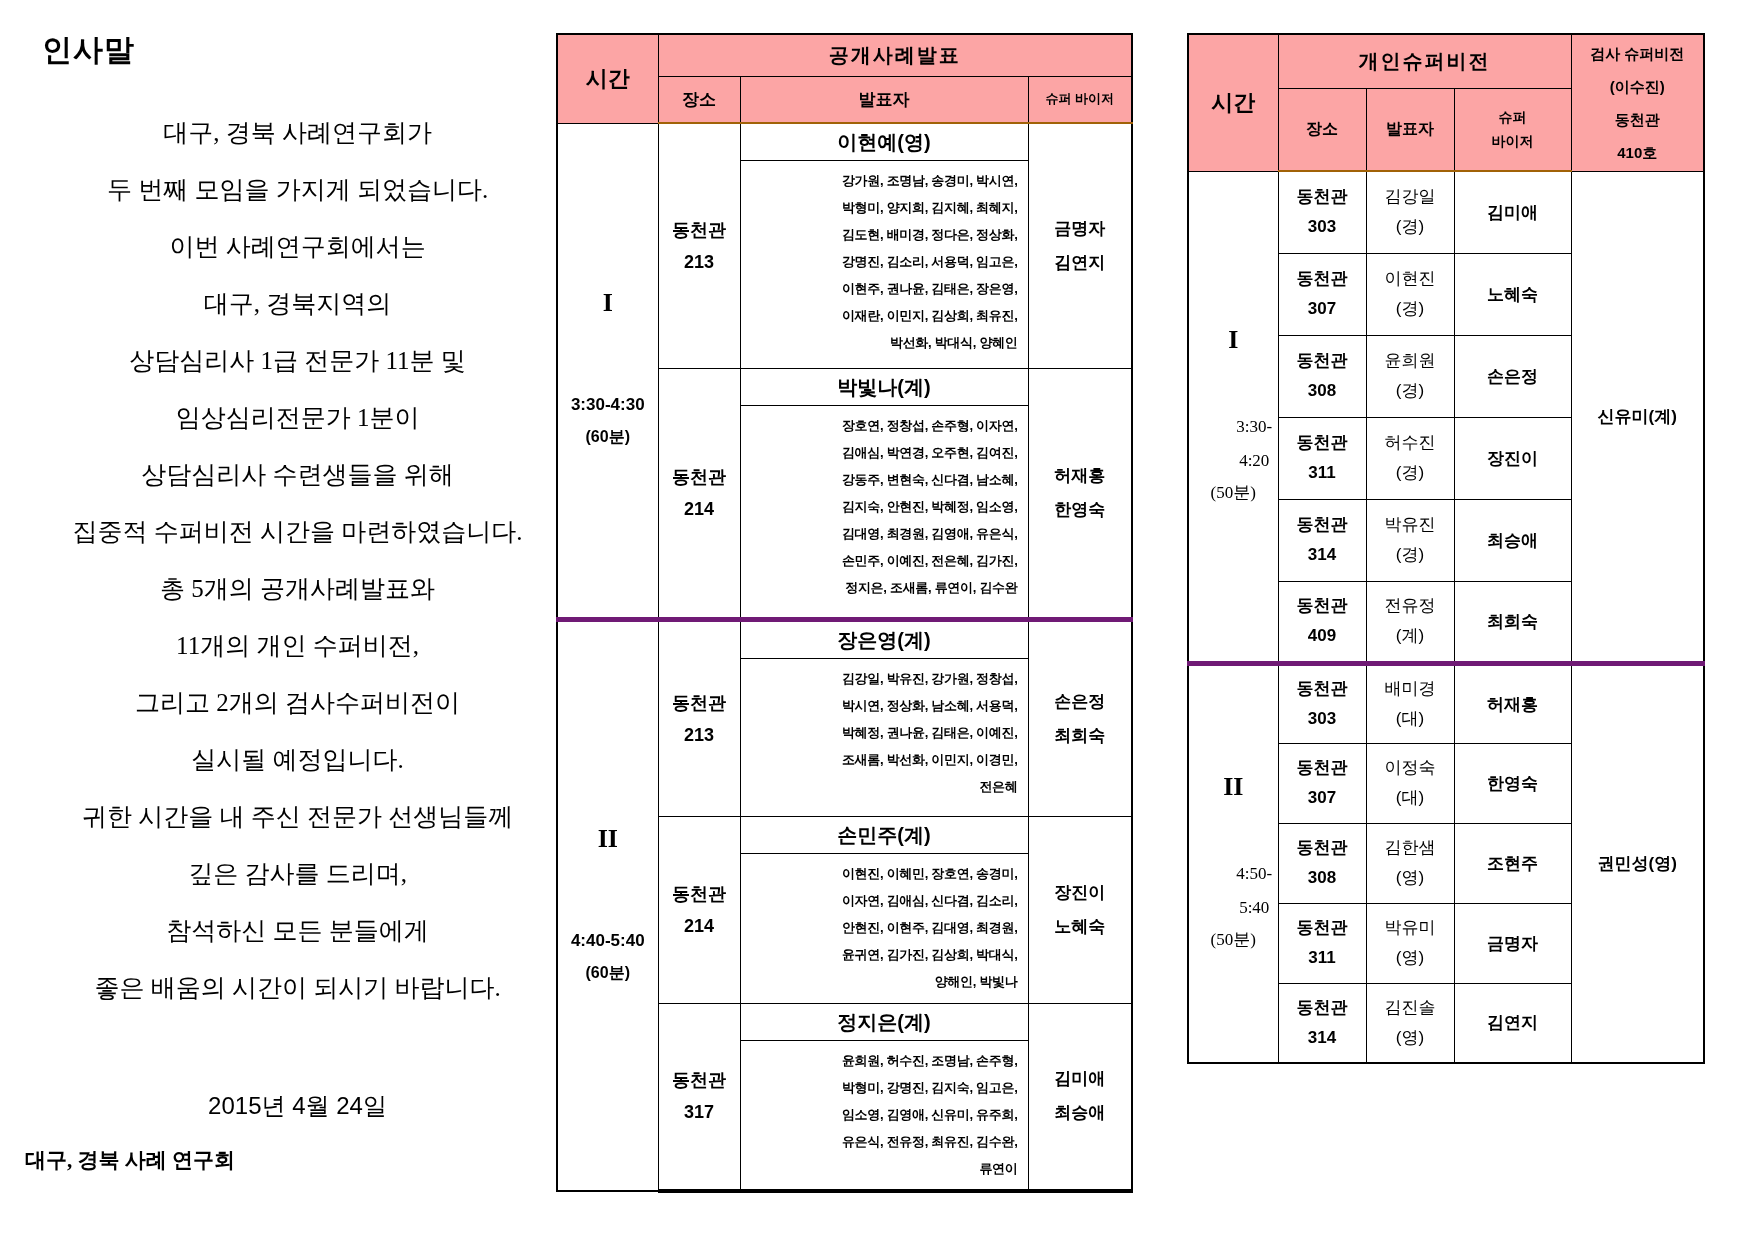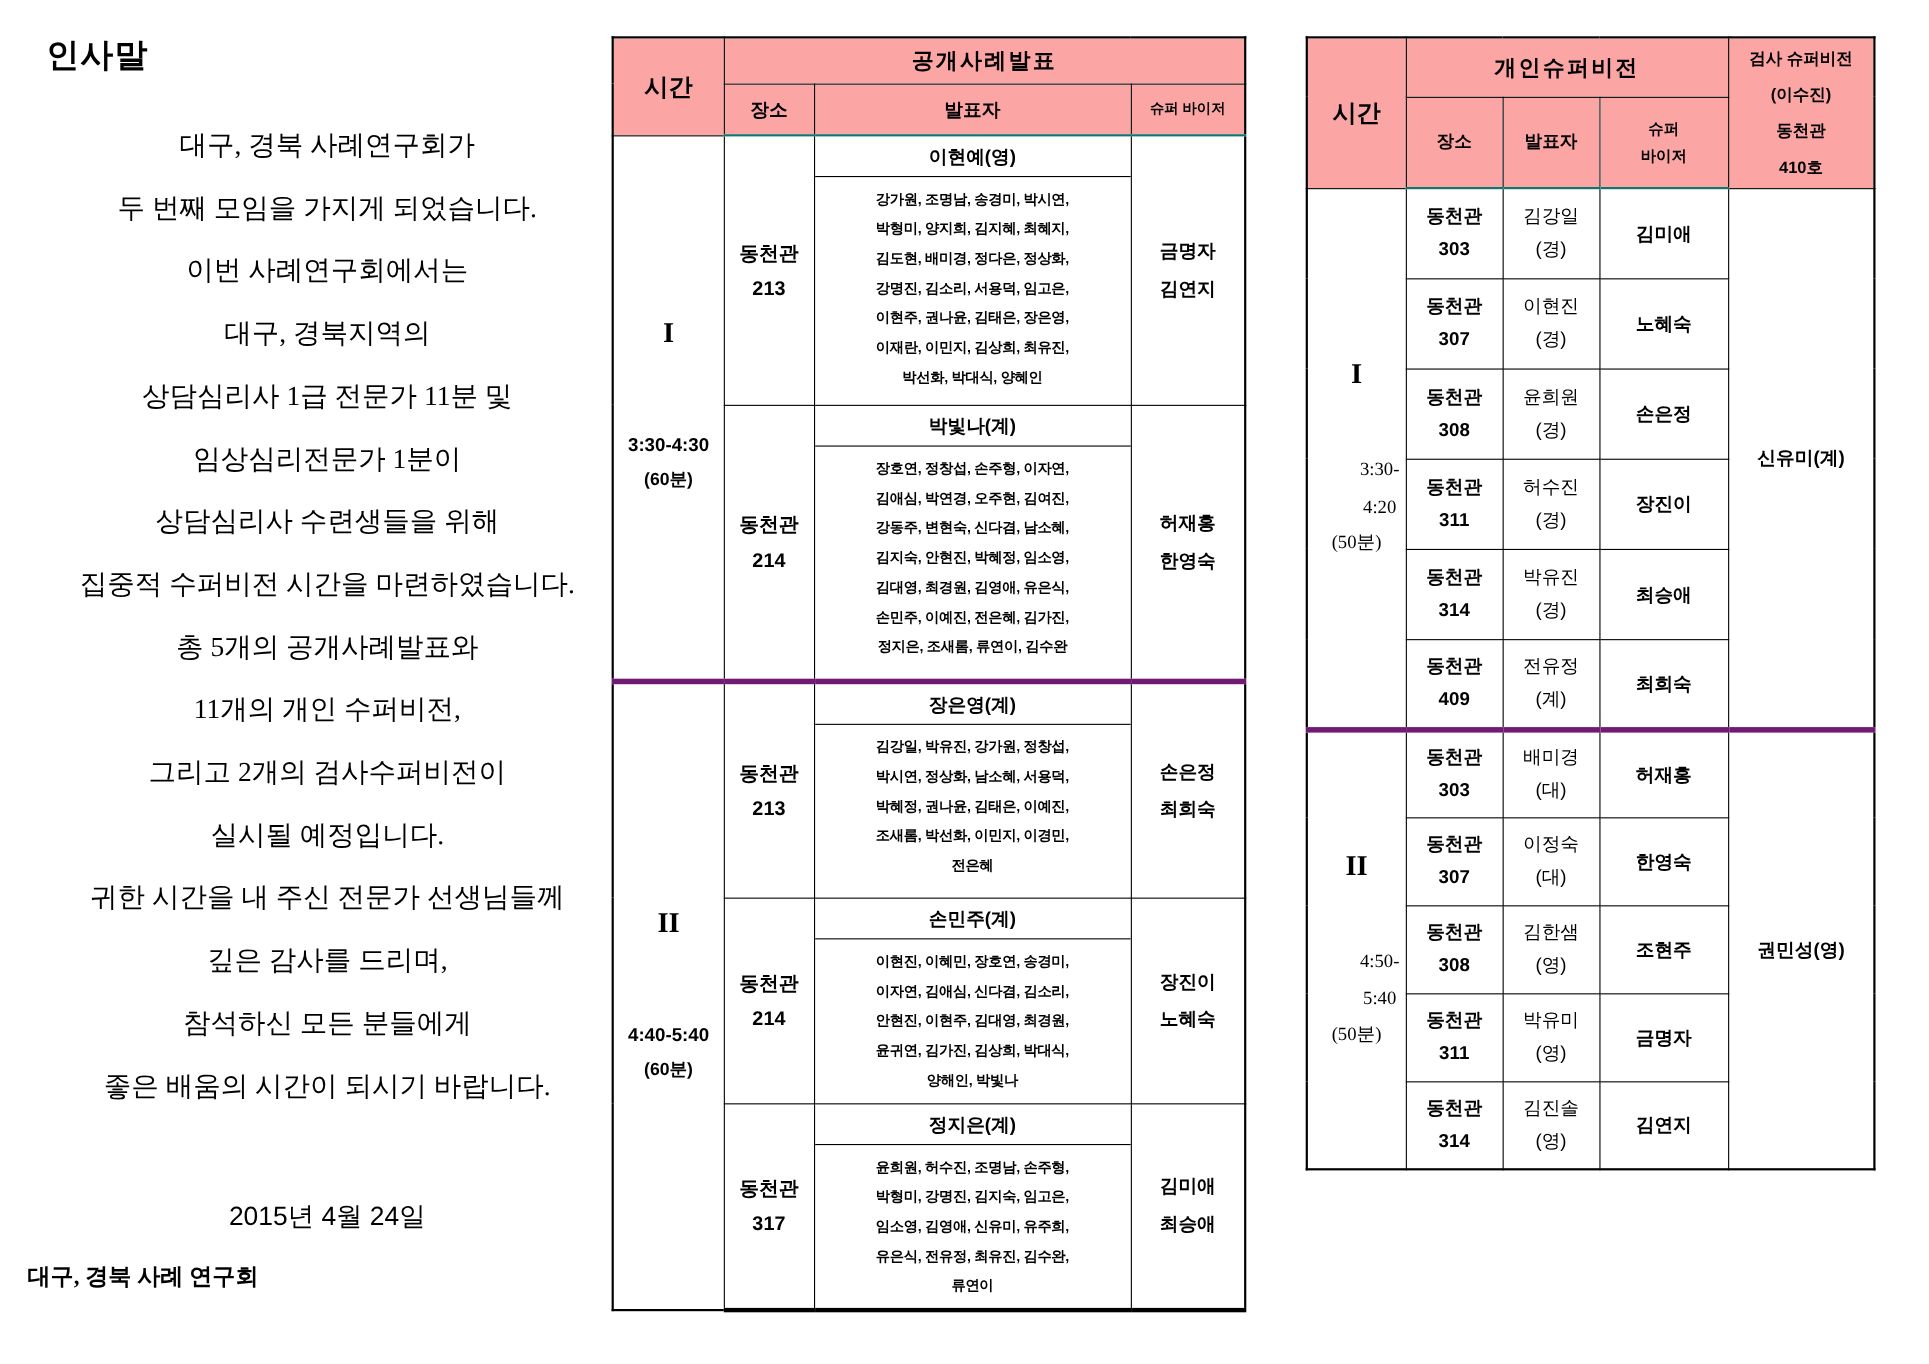--- a/index.html
+++ b/index.html
@@ -26,43 +26,43 @@
   .greeting-org{
     position:absolute;left:25px;top:1146px;width:545px;text-align:left;
     font-family:"Liberation Serif",serif;font-size:21px;font-weight:bold;
   }
 
   
   table{border-collapse:collapse;table-layout:fixed;position:absolute;background:#fff;}
   th,td{border:1px solid #000;padding:0;overflow:hidden;}
   table{border:2px solid #000;}
   th{background:#fca5a5;font-weight:bold;text-align:center;vertical-align:middle;}
-  .hdr2 th{border-bottom:2px solid #0f766e;}
+  .hdr2 th{border-bottom:2px solid #a16207;}
   td{text-align:center;vertical-align:middle;}
   .thick-top{border-top:5px solid #701a75;}
   .last-row td{border-bottom:4px solid #000;}
 
   .time-cell{vertical-align:middle;}
   .time-numeral{font-family:"Liberation Serif",serif;font-weight:bold;font-size:26px;margin-bottom:70px;}
   .time-range{font-size:17px;font-weight:bold;line-height:34px;}
   .time-dur{font-size:16px;font-weight:bold;line-height:30px;}
 
   
   #public-table{left:556px;top:33px;width:575px;}
   #public-table .th-time{font-size:22px;}
   #public-table .th-group{font-size:20px;letter-spacing:2px;}
   #public-table .th-sub{font-size:17px;}
   #public-table .th-sup{font-size:13px;}
   #public-table .room-cell{font-size:18px;font-weight:bold;line-height:32px;}
   #public-table .sup-cell{font-size:17px;font-weight:bold;line-height:34px;}
   #public-table .pres-td{vertical-align:top;}
   .pname{height:36px;line-height:37px;border-bottom:1px solid #000;
-         font-size:17px;font-weight:bold;text-align:center;}
+         font-size:20px;font-weight:bold;text-align:center;}
   .plist{padding:6px 10px 0 10px;font-size:13px;font-weight:600;line-height:27px;
-         text-align:center;white-space:pre-line;letter-spacing:-0.3px;}
+         text-align:right;white-space:pre-line;letter-spacing:-0.3px;}
 
   
   #indiv-table{left:1187px;top:33px;width:516px;}
   #indiv-table .th-time{font-size:22px;}
   #indiv-table .th-group{font-size:20px;letter-spacing:2px;}
   #indiv-table .th-sub{font-size:16px;}
   #indiv-table .th-sup{font-size:14px;line-height:24px;}
   #indiv-table .th-test{font-size:15px;line-height:33px;}
   #indiv-table .room-cell{font-size:17px;font-weight:bold;line-height:30px;}
   #indiv-table .pres-cell{font-size:17px;font-weight:normal;line-height:30px;}

